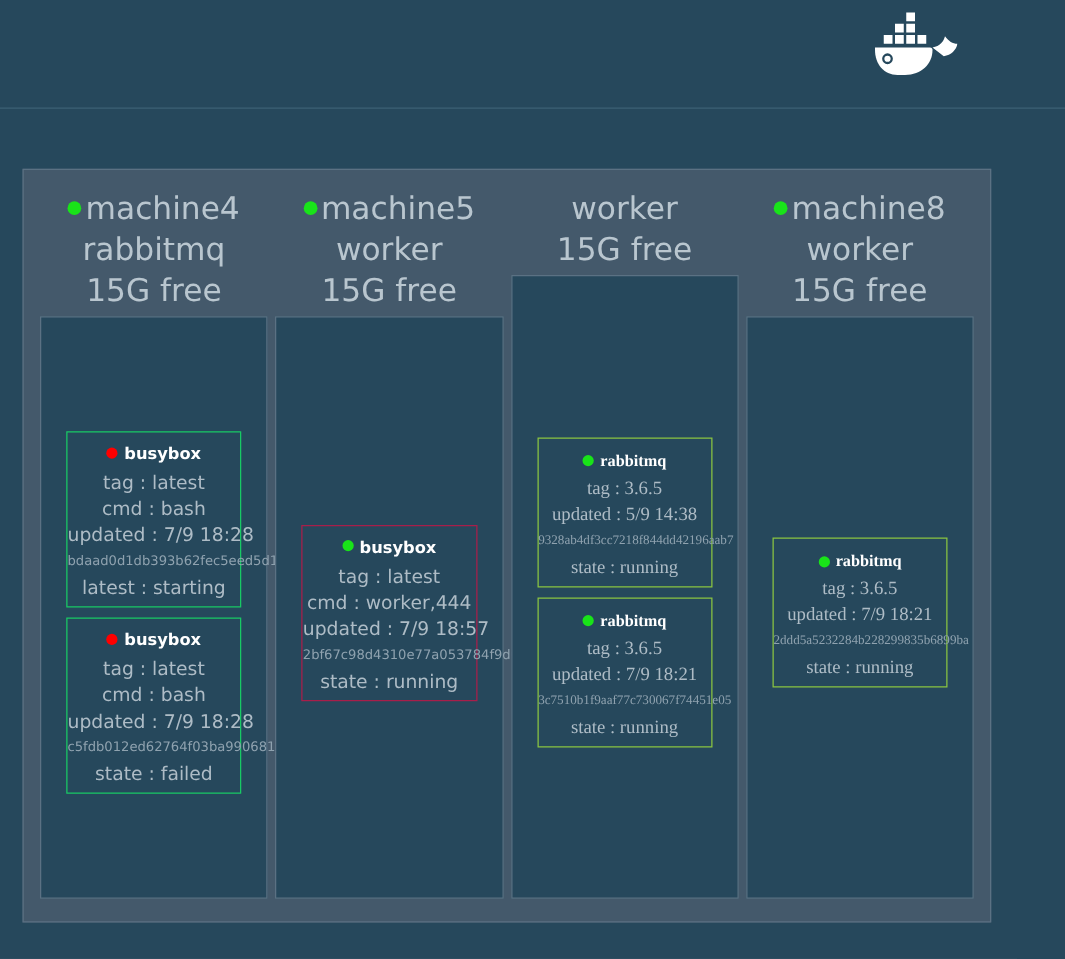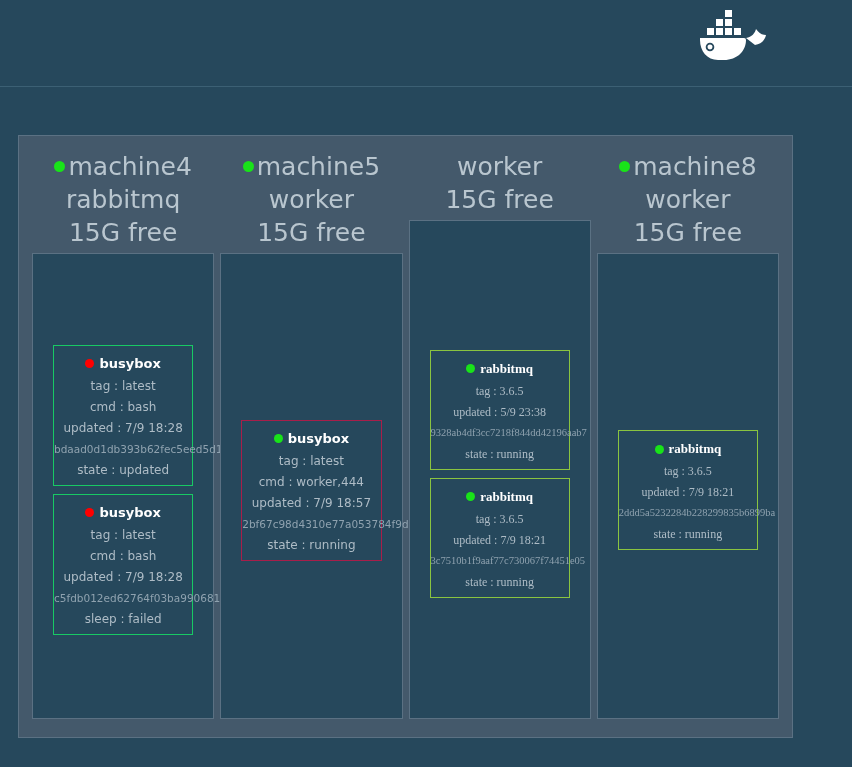--- a/index.html
+++ b/index.html
@@ -133,21 +133,21 @@
     border-radius: 50%;
     vertical-align: middle;
     position: relative;
     top: -1px;
     margin-right: 5px;
   }
   .card-dot.green { background: #19e319; }
   .card-dot.red   { background: #ff0000; }
 
   .card-line {
-    font-size: 12px;
+    font-size: 15px;
     color: #aebcc6;
     line-height: 14px;
     margin-top: 7px;
     white-space: nowrap;
   }
   .card-id {
     font-size: 10.5px;
     color: #8fa2af;
     line-height: 14px;
     margin-top: 7px;
@@ -186,29 +186,29 @@
         <div class="node-role">rabbitmq</div>
         <div class="node-mem">15G free</div>
       </div>
       <div class="node-body">
         <div class="card">
           <div class="card-title"><span class="card-dot red"></span><span>busybox</span></div>
           <div class="card-line">tag : latest</div>
           <div class="card-line">cmd : bash</div>
           <div class="card-line">updated : 7/9 18:28</div>
           <div class="card-id">bdaad0d1db393b62fec5eed5d19a66</div>
-          <div class="card-line">state : updated</div>
+          <div class="card-line">latest : starting</div>
         </div>
         <div class="card">
           <div class="card-title"><span class="card-dot red"></span><span>busybox</span></div>
           <div class="card-line">tag : latest</div>
           <div class="card-line">cmd : bash</div>
           <div class="card-line">updated : 7/9 18:28</div>
           <div class="card-id">c5fdb012ed62764f03ba99068182430</div>
-          <div class="card-line">sleep : failed</div>
+          <div class="card-line">state : failed</div>
         </div>
       </div>
     </div>
 
     <div class="node">
       <div class="node-head">
         <div class="node-title"><span class="node-dot"></span><span>machine5</span></div>
         <div class="node-role">worker</div>
         <div class="node-mem">15G free</div>
       </div>
@@ -226,21 +226,21 @@
 
     <div class="node">
       <div class="node-head">
         <div class="node-role">worker</div>
         <div class="node-mem">15G free</div>
       </div>
       <div class="node-body">
         <div class="card lime">
           <div class="card-title"><span class="card-dot green"></span><span>rabbitmq</span></div>
           <div class="card-line">tag : 3.6.5</div>
-          <div class="card-line">updated : 5/9 23:38</div>
+          <div class="card-line">updated : 5/9 14:38</div>
           <div class="card-id">9328ab4df3cc7218f844dd42196aab7</div>
           <div class="card-line">state : running</div>
         </div>
         <div class="card lime">
           <div class="card-title"><span class="card-dot green"></span><span>rabbitmq</span></div>
           <div class="card-line">tag : 3.6.5</div>
           <div class="card-line">updated : 7/9 18:21</div>
           <div class="card-id">3c7510b1f9aaf77c730067f74451e05</div>
           <div class="card-line">state : running</div>
         </div>

